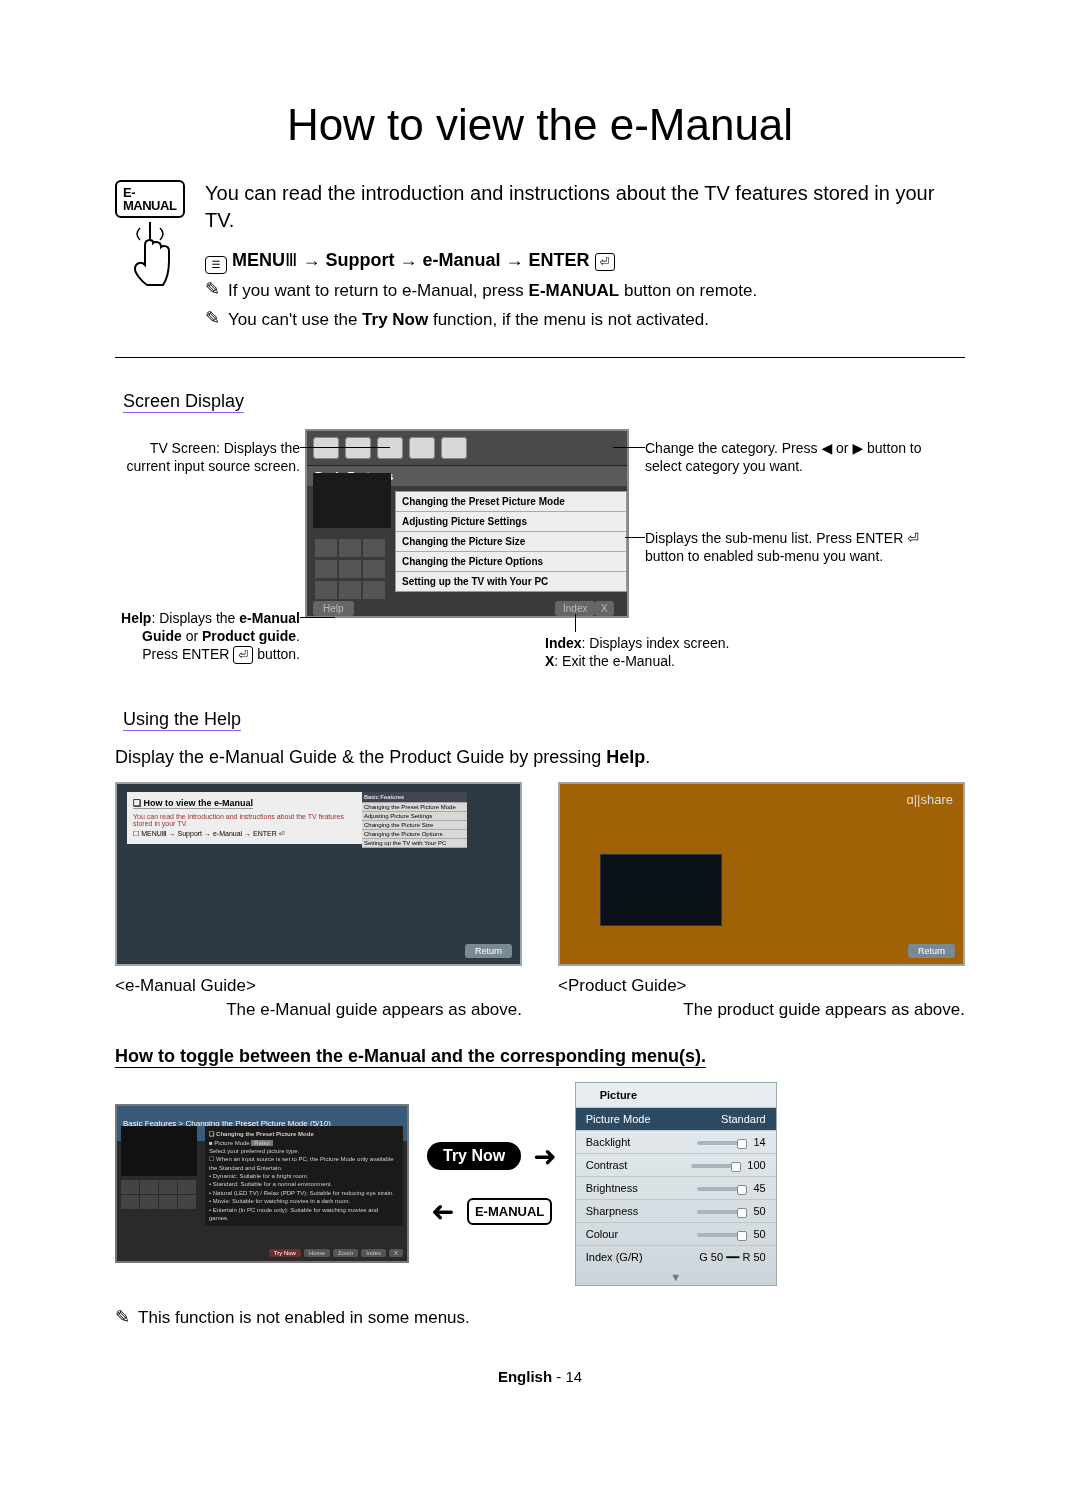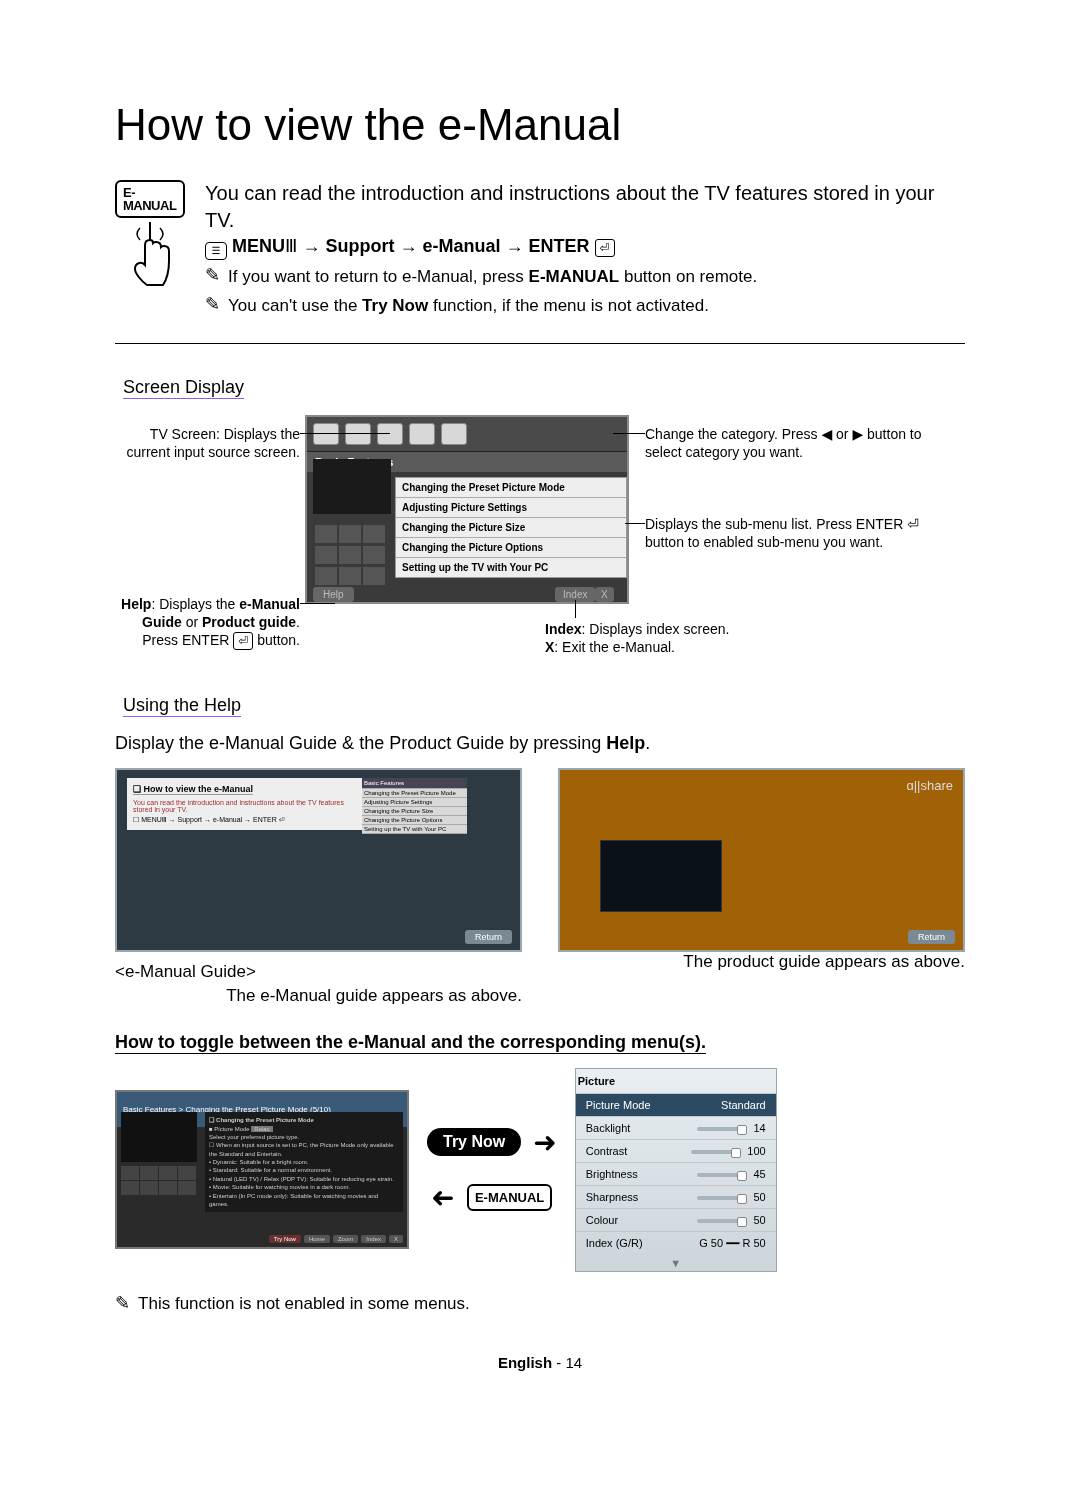--- a/index.html
+++ b/index.html
@@ -10,20 +10,21 @@
     color: #000;
     width: 1080px;
   }
   .page {
     padding: 100px 115px 40px 115px;
   }
   .title {
     font-size: 44px;
     font-weight: 300;
     margin: 0 0 30px 0;
+    text-align: center;
   }
   .intro-row {
     display: flex;
     gap: 20px;
     border-bottom: 1px solid #000;
     padding-bottom: 25px;
     margin-bottom: 25px;
   }
   .emanual-hand {
     width: 70px;
@@ -40,21 +41,21 @@
     font-size: 13px;
     letter-spacing: -0.5px;
     line-height: 1;
     margin-bottom: 2px;
   }
   .hand-icon {
     width: 50px;
     height: 70px;
   }
   .intro-text { font-size: 20px; line-height: 1.35; }
-  .menu-path-line { font-size: 18px; }
+  .menu-path-line { margin-top: 14px; font-size: 18px; }
   .menuicon {
     display: inline-flex;
     border: 1.5px solid #000;
     border-radius: 4px;
     width: 20px; height: 16px;
     vertical-align: -2px;
     align-items: center; justify-content: center;
     font-size: 10px;
   }
   .enter-icon {
@@ -161,21 +162,21 @@
   .tm-btns span{background:#555;padding:1px 5px;font-size:6px;border-radius:2px;}
   .tm-btns .try{background:#6a3030;color:#fff;}
   .arrow-col{display:flex;flex-direction:column;gap:22px;align-items:center;}
   .arrow-row{display:flex;align-items:center;gap:12px;}
   .trynow-badge{background:#000;color:#fff;border-radius:16px;padding:5px 16px;font-size:16px;font-weight:700;}
   .emanual-badge2{border:2px solid #000;border-radius:6px;padding:4px 6px;font-weight:700;font-size:13px;}
   .arr{font-size:28px;}
   .picture-menu{
     width:200px;background:linear-gradient(#e8eef2,#cdd5da);font-size:11px;border:1px solid #9aa;
   }
-  .picture-menu .hdr{padding:6px 2px;font-weight:700;}
+  .picture-menu .hdr{padding:6px 24px;font-weight:700;}
   .picture-menu .row{display:flex;justify-content:space-between;padding:5px 10px;border-top:1px solid #c0c8cc;align-items:center;}
   .picture-menu .sel{background:#2d4a63;color:#fff;}
   .picture-menu .slider{width:50px;height:4px;background:#a8b5bd;border-radius:2px;position:relative;margin-right:6px;display:inline-block;vertical-align:middle;}
   .picture-menu .slider::after{content:"";position:absolute;right:0;top:-2px;width:8px;height:8px;background:#fff;border:1px solid #888;border-radius:2px;}
   .footnote{font-size:17px;margin-top:22px;display:flex;gap:8px;}
   .page-num{text-align:center;margin-top:40px;font-size:15px;}
   .page-num span:first-child{font-weight:700;}
 </style>
 </head>
 <body>
@@ -291,20 +292,21 @@
         </div>
         <div class="guide-title">&lt;e-Manual Guide&gt;</div>
         <div class="guide-desc">The e-Manual guide appears as above.</div>
       </div>
       <div class="guide-col">
         <div class="guide-mock" style="background:#a16207;">
           <div class="allshare">ɑ||share</div>
           <div style="position:absolute;left:40px;top:70px;width:120px;height:70px;background:#0a1218;border:1px solid #334;"></div>
           <div class="gm-return">Return</div>
         </div>
+        <div class="guide-title">&lt;Product Guide&gt;</div>
         <div class="guide-desc">The product guide appears as above.</div>
       </div>
     </div>
   </div>
 
   <div class="toggle-heading">How to toggle between the e-Manual and the corresponding menu(s).</div>
 
   <div class="toggle-row">
     <div class="toggle-mock-a">
       <div class="tm-header">Basic Features &gt; Changing the Preset Picture Mode (5/10)</div>

